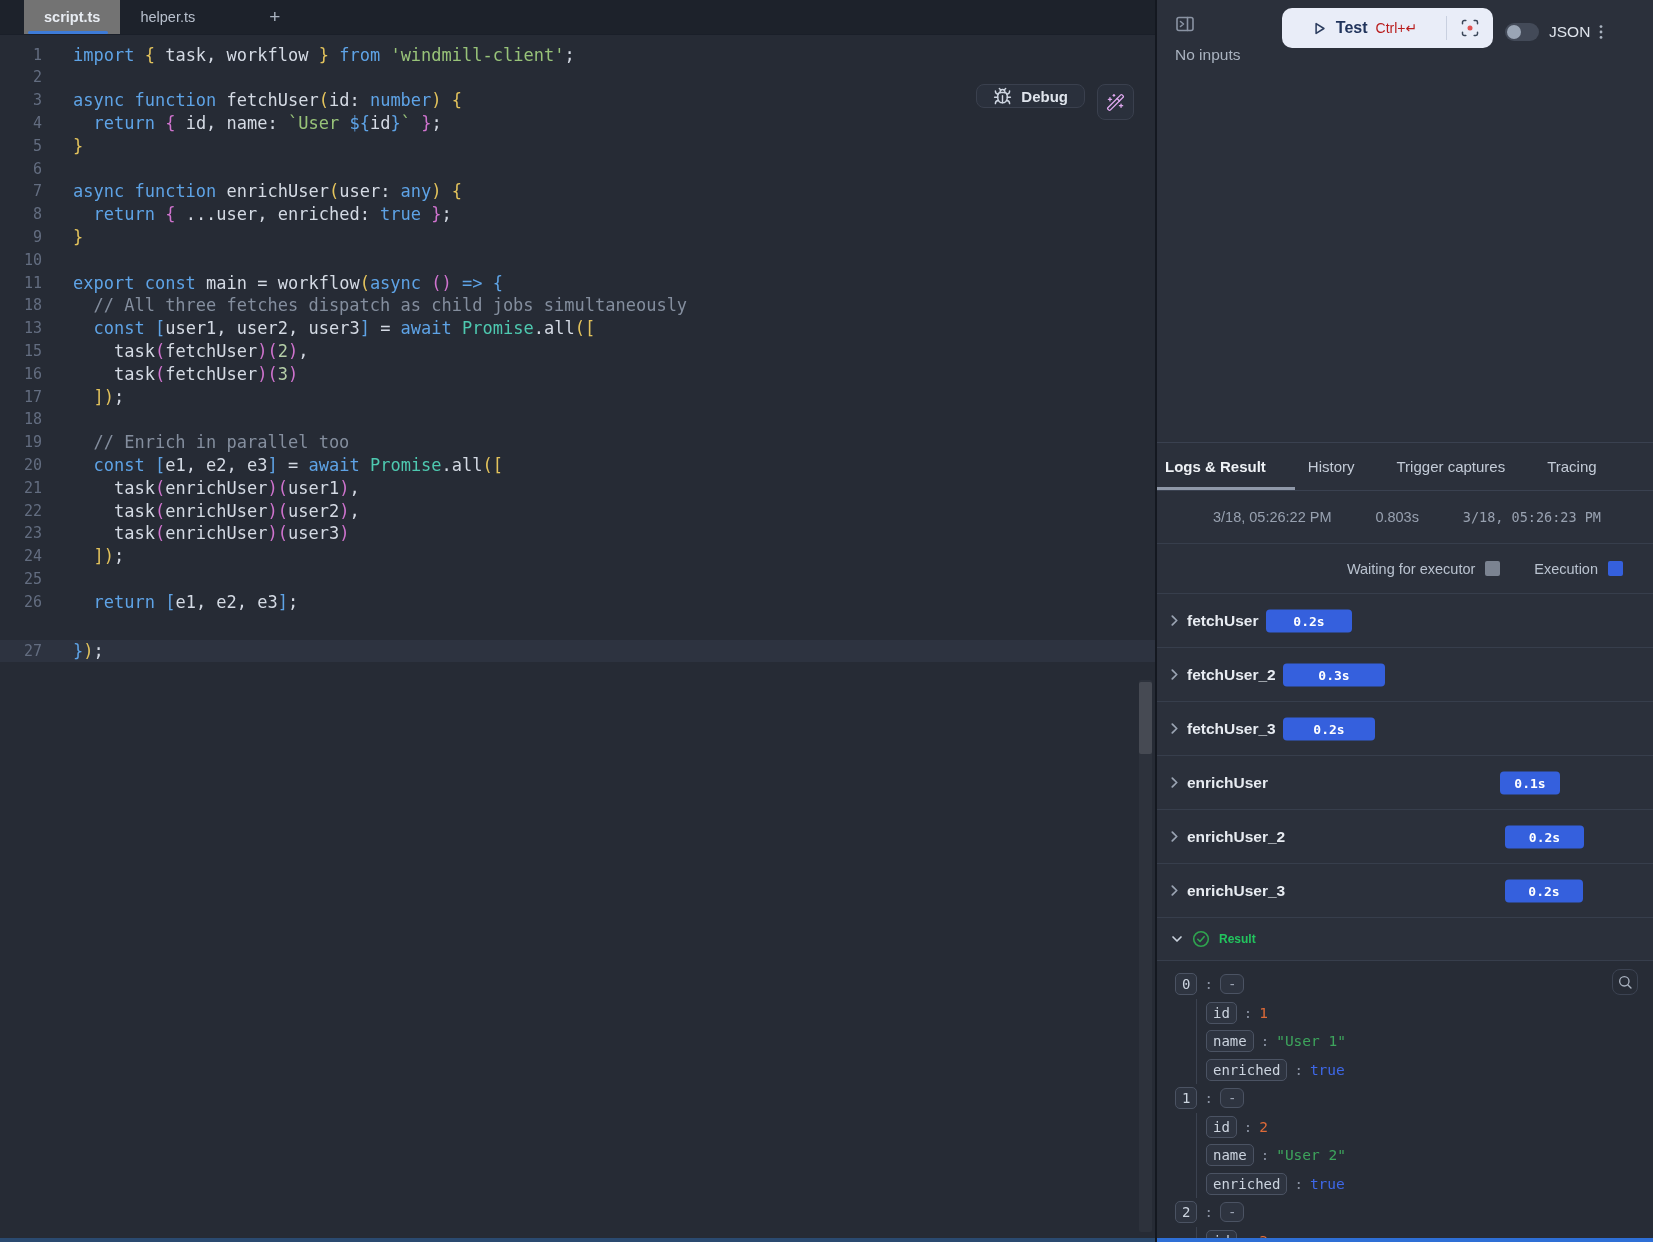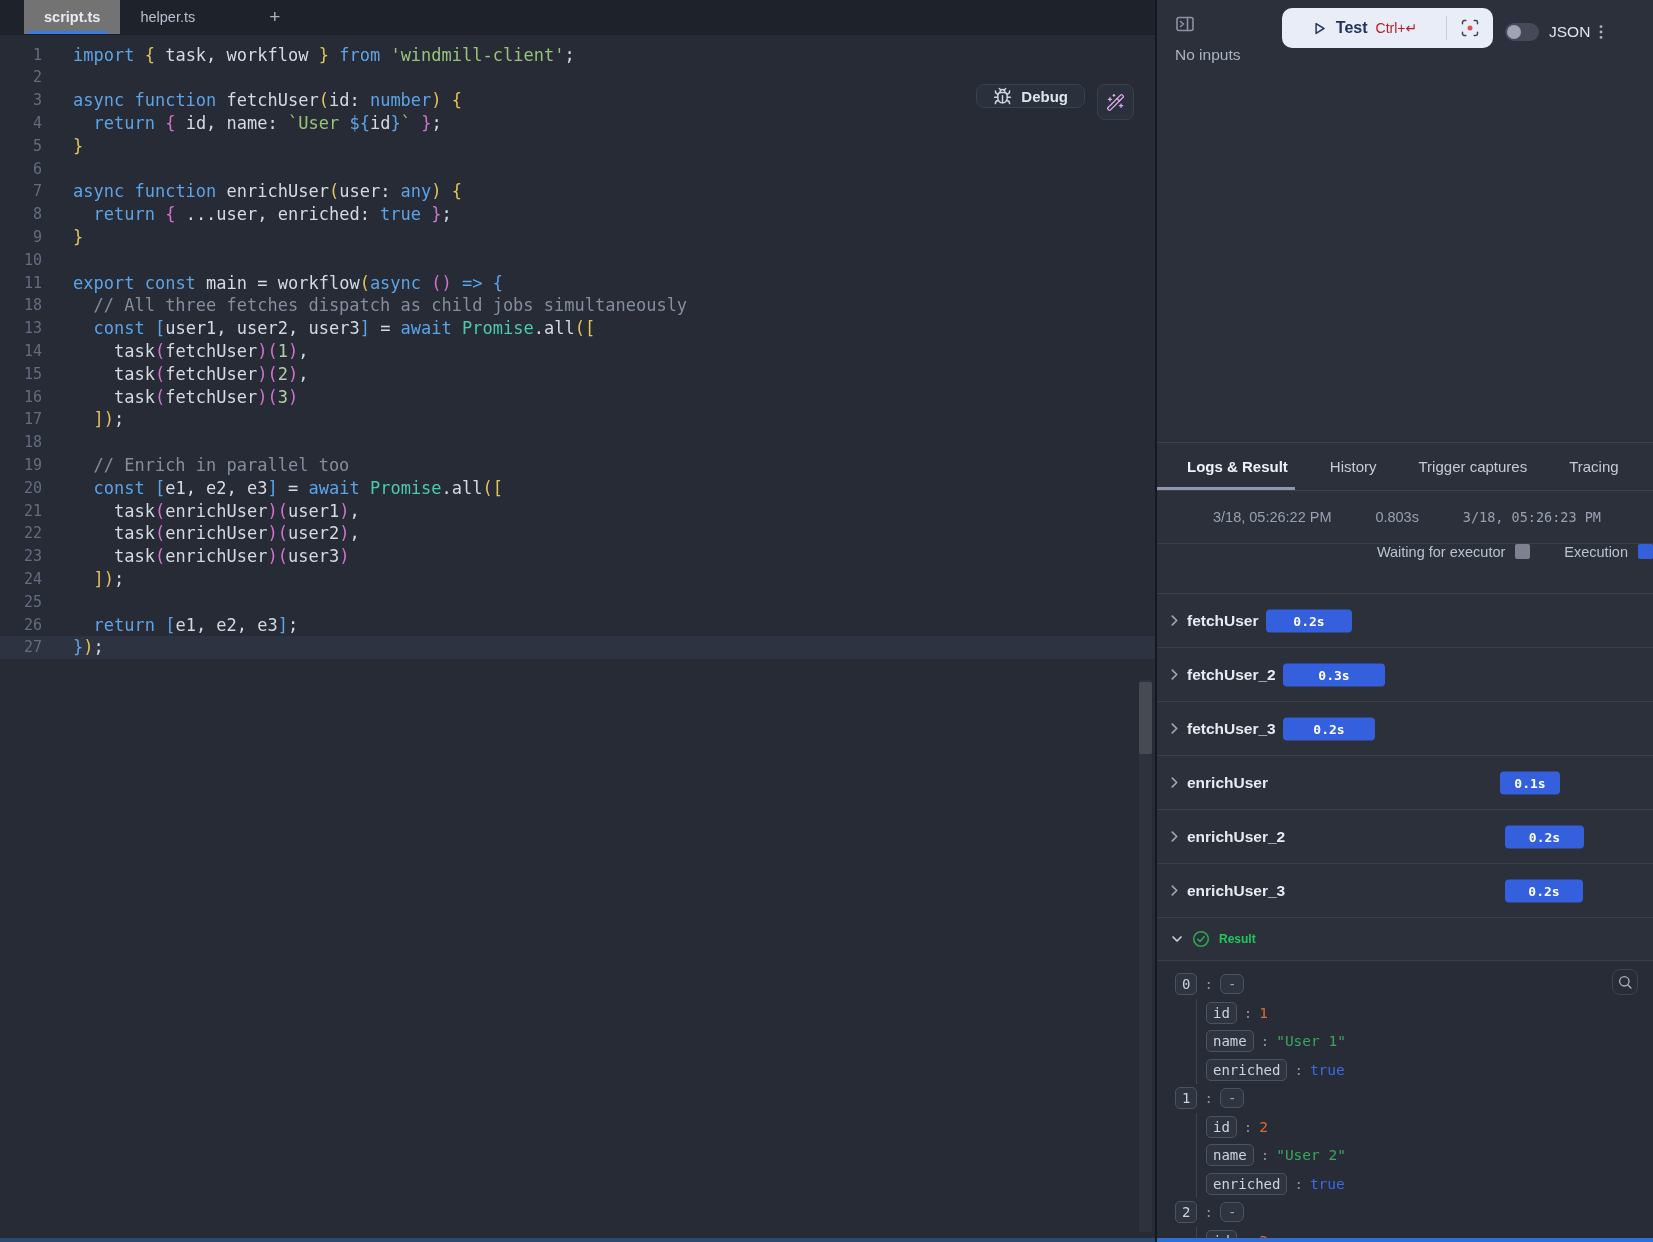--- a/index.html
+++ b/index.html
@@ -16,21 +16,21 @@
          color:#b8c0cd; cursor:pointer; position:relative; }
   .tab.active { background:#737373; color:#e8ecf2; font-weight:700;margin-left:24px; }
   .tab.active::after { content:""; position:absolute; left:4px; right:12px; bottom:0;
                        height:3px; background:var(--c-accent,#3d7bd8); border-radius:2px; }
   .newtab { margin-left:42px; background:none; border:none; color:#aab3c0; font-size:19px;
             display:flex; align-items:center; cursor:pointer; padding:0 12px; }
 
   .editor { position:relative; height:1203px; }
   .code-lines { padding-top:8.6px; font-family:"DejaVu Sans Mono", monospace; }
   .code-line { height:22.8px; line-height:22.8px; display:flex; white-space:pre; }
-  .code-line.current { background:#2d3340; }
+  .code-line.current { background:#2d3340;margin-top:26px; }
   .line-num { width:42px; flex:none; text-align:right; color:#636d80;
               font-size:15px; user-select:none; }
   .line-code { margin-left:31px; font-size:17px; color:#d4dae4; }
   .tok-d   { color:#d4dae4; }
   .tok-kw  { color:#5ea3e6; }
   .tok-str { color:#98c379; }
   .tok-cm  { color:#848e9e; }
   .tok-num { color:#b5cea8; }
   .tok-ty  { color:#4ec9b0; }
   .tok-b1  { color:#e3c35c; }
@@ -72,33 +72,33 @@
               background:none; border:none; cursor:pointer; }
   .json-toggle { position:absolute; left:348px; top:23px; width:34px; height:18px;
                  border-radius:9px; background:#434a58; border:none; cursor:pointer; }
   .json-toggle .knob { position:absolute; left:2px; top:2px; width:14px; height:14px;
                        border-radius:50%; background:#9aa5b5; }
   .json-label { position:absolute; left:392px; top:23px; font-size:15.5px; color:#dfe4ec; }
   .kebab-btn { position:absolute; left:432px; top:18px; background:none; border:none;
                color:#aab3c0; cursor:pointer; padding:2px; }
 
   .tabs-row { position:relative; height:48px; display:flex; align-items:center; gap:42px;
-              padding-left:30px; border-bottom:1px solid #3a4150; flex:none; }
+              padding-left:8px; border-bottom:1px solid #3a4150; flex:none; }
   .rtab { font-size:15px; color:#c3cbd7; cursor:pointer; white-space:nowrap; }
   .rtab.active { color:#eef1f5; font-weight:700; }
   .rtab-underline { position:absolute; left:0; bottom:0; width:138px; height:3px;
                     background:#8f98a8; }
 
   .ts-row { height:53px; display:flex; align-items:center; justify-content:space-between;
             padding:0 52px 0 56px; border-bottom:1px solid #373e4c; flex:none;
             color:#98a1b0; font-size:14.5px; }
   .ts-end { font-family:"DejaVu Sans Mono", monospace; font-size:13.5px; }
 
-  .legend-row { height:50px; display:flex; justify-content:flex-end;
-                gap:10px; border-bottom:1px solid #373e4c; flex:none;
+  .legend-row { height:50px; display:flex; align-items:center; justify-content:flex-end;
+                gap:10px; padding-right:30px; border-bottom:1px solid #373e4c; flex:none;
                 color:#b9c2cf; font-size:14.5px; }
   .legend-gap { width:14px; }
   .swatch { width:15px; height:15px; border-radius:2px; }
   .swatch.wait { background:var(--c-waiting,#7b8391); }
   .swatch.exec { background:var(--c-execution,#3560dd); }
 
   .timeline { flex:none; }
   .timeline-row { position:relative; height:54px; display:flex; align-items:center;
                   padding-left:12px; border-bottom:1px solid #373e4c; cursor:pointer; }
   .timeline-row .chev { display:flex; align-items:center; color:#9aa3b2; }
@@ -159,21 +159,20 @@
           <div class="code-line"><span class="line-num">4</span><span class="line-code"><span class="tok-d">  </span><span class="tok-kw">return</span><span class="tok-d"> </span><span class="tok-b2">{</span><span class="tok-d"> id, name: </span><span class="tok-str">`User </span><span class="tok-b3">${</span><span class="tok-d">id</span><span class="tok-b3">}</span><span class="tok-str">`</span><span class="tok-d"> </span><span class="tok-b2">}</span><span class="tok-d">;</span></span></div>
           <div class="code-line"><span class="line-num">5</span><span class="line-code"><span class="tok-b1">}</span></span></div>
           <div class="code-line"><span class="line-num">6</span><span class="line-code"></span></div>
           <div class="code-line"><span class="line-num">7</span><span class="line-code"><span class="tok-kw">async</span><span class="tok-d"> </span><span class="tok-kw">function</span><span class="tok-d"> enrichUser</span><span class="tok-b1">(</span><span class="tok-d">user</span><span class="tok-d">: </span><span class="tok-kw">any</span><span class="tok-b1">)</span><span class="tok-d"> </span><span class="tok-b1">{</span></span></div>
           <div class="code-line"><span class="line-num">8</span><span class="line-code"><span class="tok-d">  </span><span class="tok-kw">return</span><span class="tok-d"> </span><span class="tok-b2">{</span><span class="tok-d"> ...user, enriched: </span><span class="tok-kw">true</span><span class="tok-d"> </span><span class="tok-b2">}</span><span class="tok-d">;</span></span></div>
           <div class="code-line"><span class="line-num">9</span><span class="line-code"><span class="tok-b1">}</span></span></div>
           <div class="code-line"><span class="line-num">10</span><span class="line-code"></span></div>
           <div class="code-line"><span class="line-num">11</span><span class="line-code"><span class="tok-kw">export</span><span class="tok-d"> </span><span class="tok-kw">const</span><span class="tok-d"> main = workflow</span><span class="tok-b1">(</span><span class="tok-kw">async</span><span class="tok-d"> </span><span class="tok-b2">()</span><span class="tok-d"> </span><span class="tok-kw">=&gt;</span><span class="tok-d"> </span><span class="tok-b3">{</span></span></div>
           <div class="code-line"><span class="line-num">18</span><span class="line-code"><span class="tok-d">  </span><span class="tok-cm">// All three fetches dispatch as child jobs simultaneously</span></span></div>
           <div class="code-line"><span class="line-num">13</span><span class="line-code"><span class="tok-d">  </span><span class="tok-kw">const</span><span class="tok-d"> </span><span class="tok-b3">[</span><span class="tok-d">user1, user2, user3</span><span class="tok-b3">]</span><span class="tok-d"> = </span><span class="tok-kw">await</span><span class="tok-d"> </span><span class="tok-ty">Promise</span><span class="tok-d">.all</span><span class="tok-b1">(</span><span class="tok-b1">[</span></span></div>
-          <div class="code-line"><span class="line-num">14</span><span class="line-code"><span class="tok-d">    task</span><span class="tok-b2">(</span><span class="tok-d">fetchUser</span><span class="tok-b2">)</span><span class="tok-b2">(</span><span class="tok-num">1</span><span class="tok-b2">)</span><span class="tok-d">,</span></span></div>
           <div class="code-line"><span class="line-num">15</span><span class="line-code"><span class="tok-d">    task</span><span class="tok-b2">(</span><span class="tok-d">fetchUser</span><span class="tok-b2">)</span><span class="tok-b2">(</span><span class="tok-num">2</span><span class="tok-b2">)</span><span class="tok-d">,</span></span></div>
           <div class="code-line"><span class="line-num">16</span><span class="line-code"><span class="tok-d">    task</span><span class="tok-b2">(</span><span class="tok-d">fetchUser</span><span class="tok-b2">)</span><span class="tok-b2">(</span><span class="tok-num">3</span><span class="tok-b2">)</span></span></div>
           <div class="code-line"><span class="line-num">17</span><span class="line-code"><span class="tok-d">  </span><span class="tok-b1">]</span><span class="tok-b1">)</span><span class="tok-d">;</span></span></div>
           <div class="code-line"><span class="line-num">18</span><span class="line-code"></span></div>
           <div class="code-line"><span class="line-num">19</span><span class="line-code"><span class="tok-d">  </span><span class="tok-cm">// Enrich in parallel too</span></span></div>
           <div class="code-line"><span class="line-num">20</span><span class="line-code"><span class="tok-d">  </span><span class="tok-kw">const</span><span class="tok-d"> </span><span class="tok-b3">[</span><span class="tok-d">e1, e2, e3</span><span class="tok-b3">]</span><span class="tok-d"> = </span><span class="tok-kw">await</span><span class="tok-d"> </span><span class="tok-ty">Promise</span><span class="tok-d">.all</span><span class="tok-b1">(</span><span class="tok-b1">[</span></span></div>
           <div class="code-line"><span class="line-num">21</span><span class="line-code"><span class="tok-d">    task</span><span class="tok-b2">(</span><span class="tok-d">enrichUser</span><span class="tok-b2">)</span><span class="tok-b2">(</span><span class="tok-d">user1</span><span class="tok-b2">)</span><span class="tok-d">,</span></span></div>
           <div class="code-line"><span class="line-num">22</span><span class="line-code"><span class="tok-d">    task</span><span class="tok-b2">(</span><span class="tok-d">enrichUser</span><span class="tok-b2">)</span><span class="tok-b2">(</span><span class="tok-d">user2</span><span class="tok-b2">)</span><span class="tok-d">,</span></span></div>
           <div class="code-line"><span class="line-num">23</span><span class="line-code"><span class="tok-d">    task</span><span class="tok-b2">(</span><span class="tok-d">enrichUser</span><span class="tok-b2">)</span><span class="tok-b2">(</span><span class="tok-d">user3</span><span class="tok-b2">)</span></span></div>
           <div class="code-line"><span class="line-num">24</span><span class="line-code"><span class="tok-d">  </span><span class="tok-b1">]</span><span class="tok-b1">)</span><span class="tok-d">;</span></span></div>

